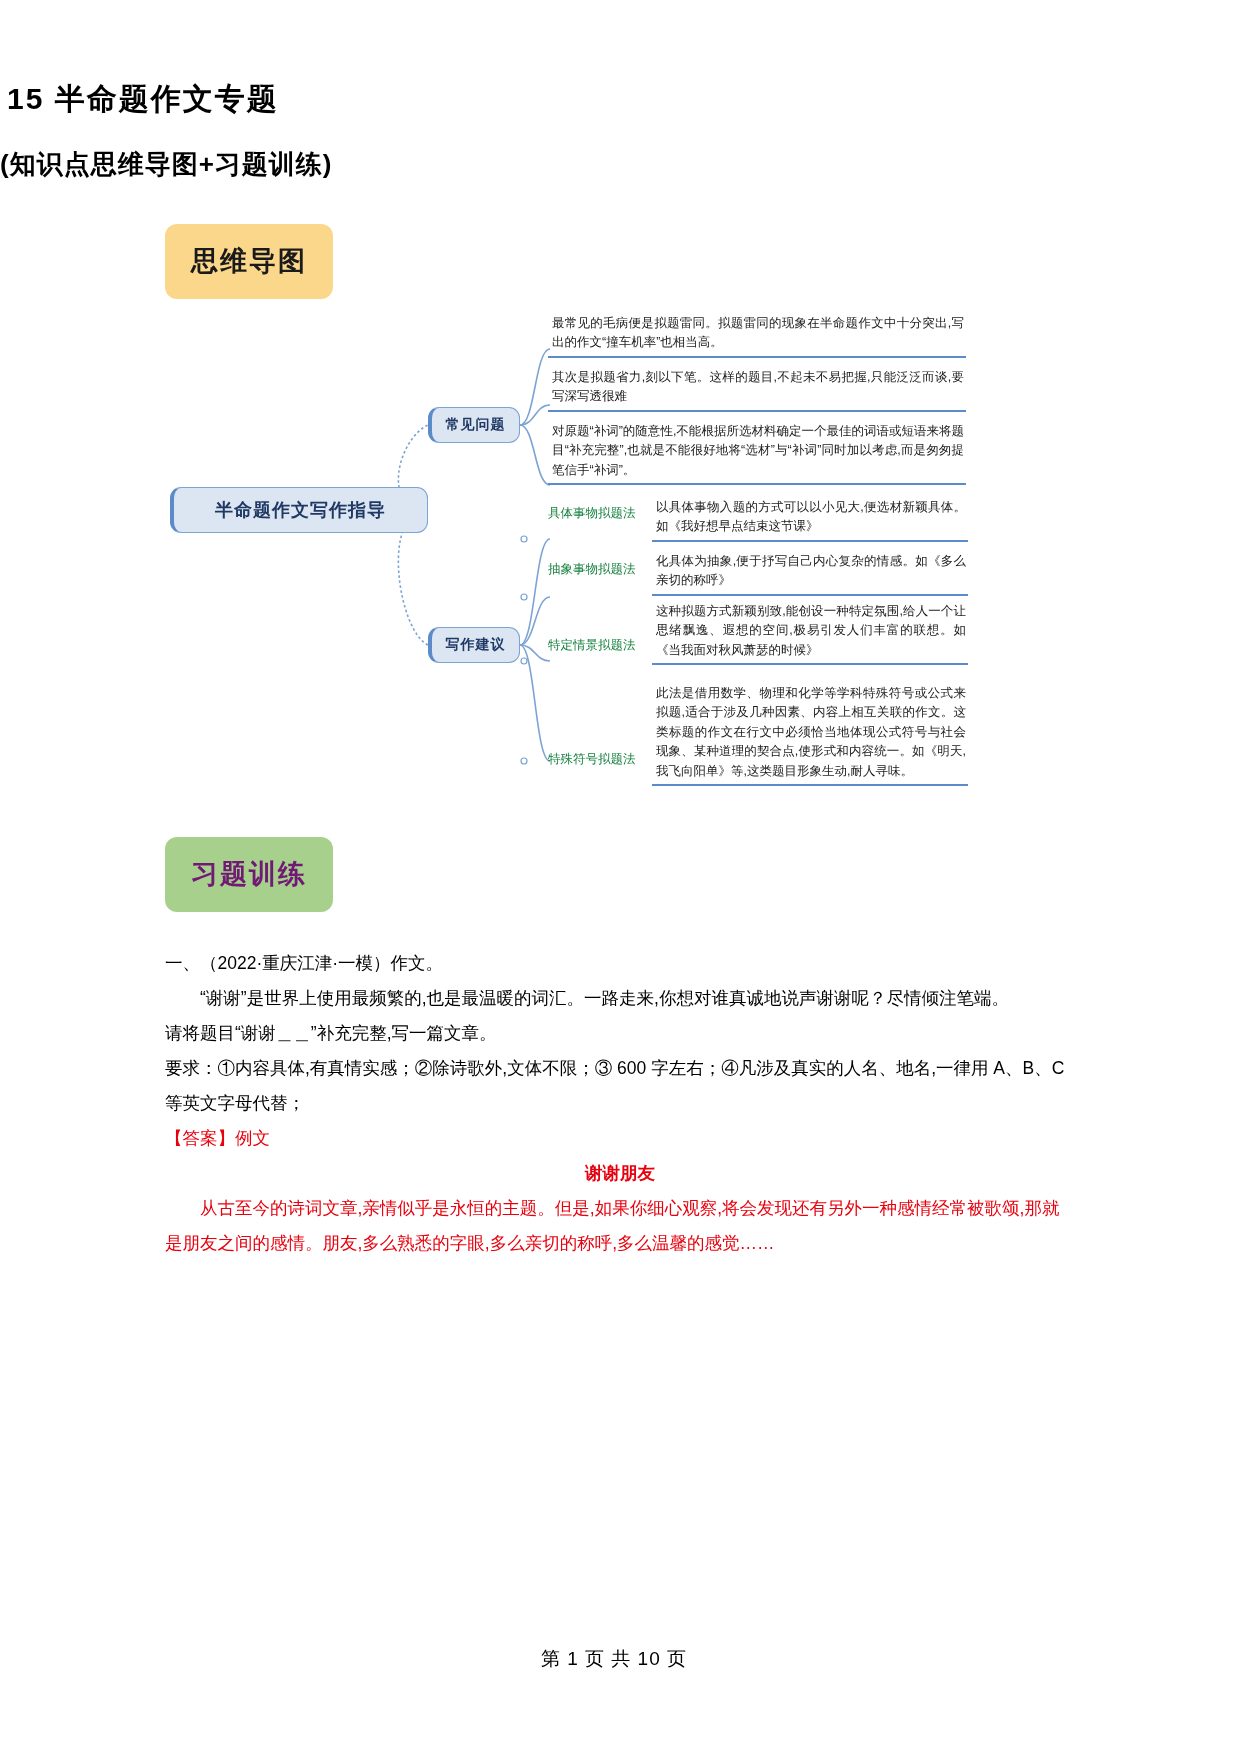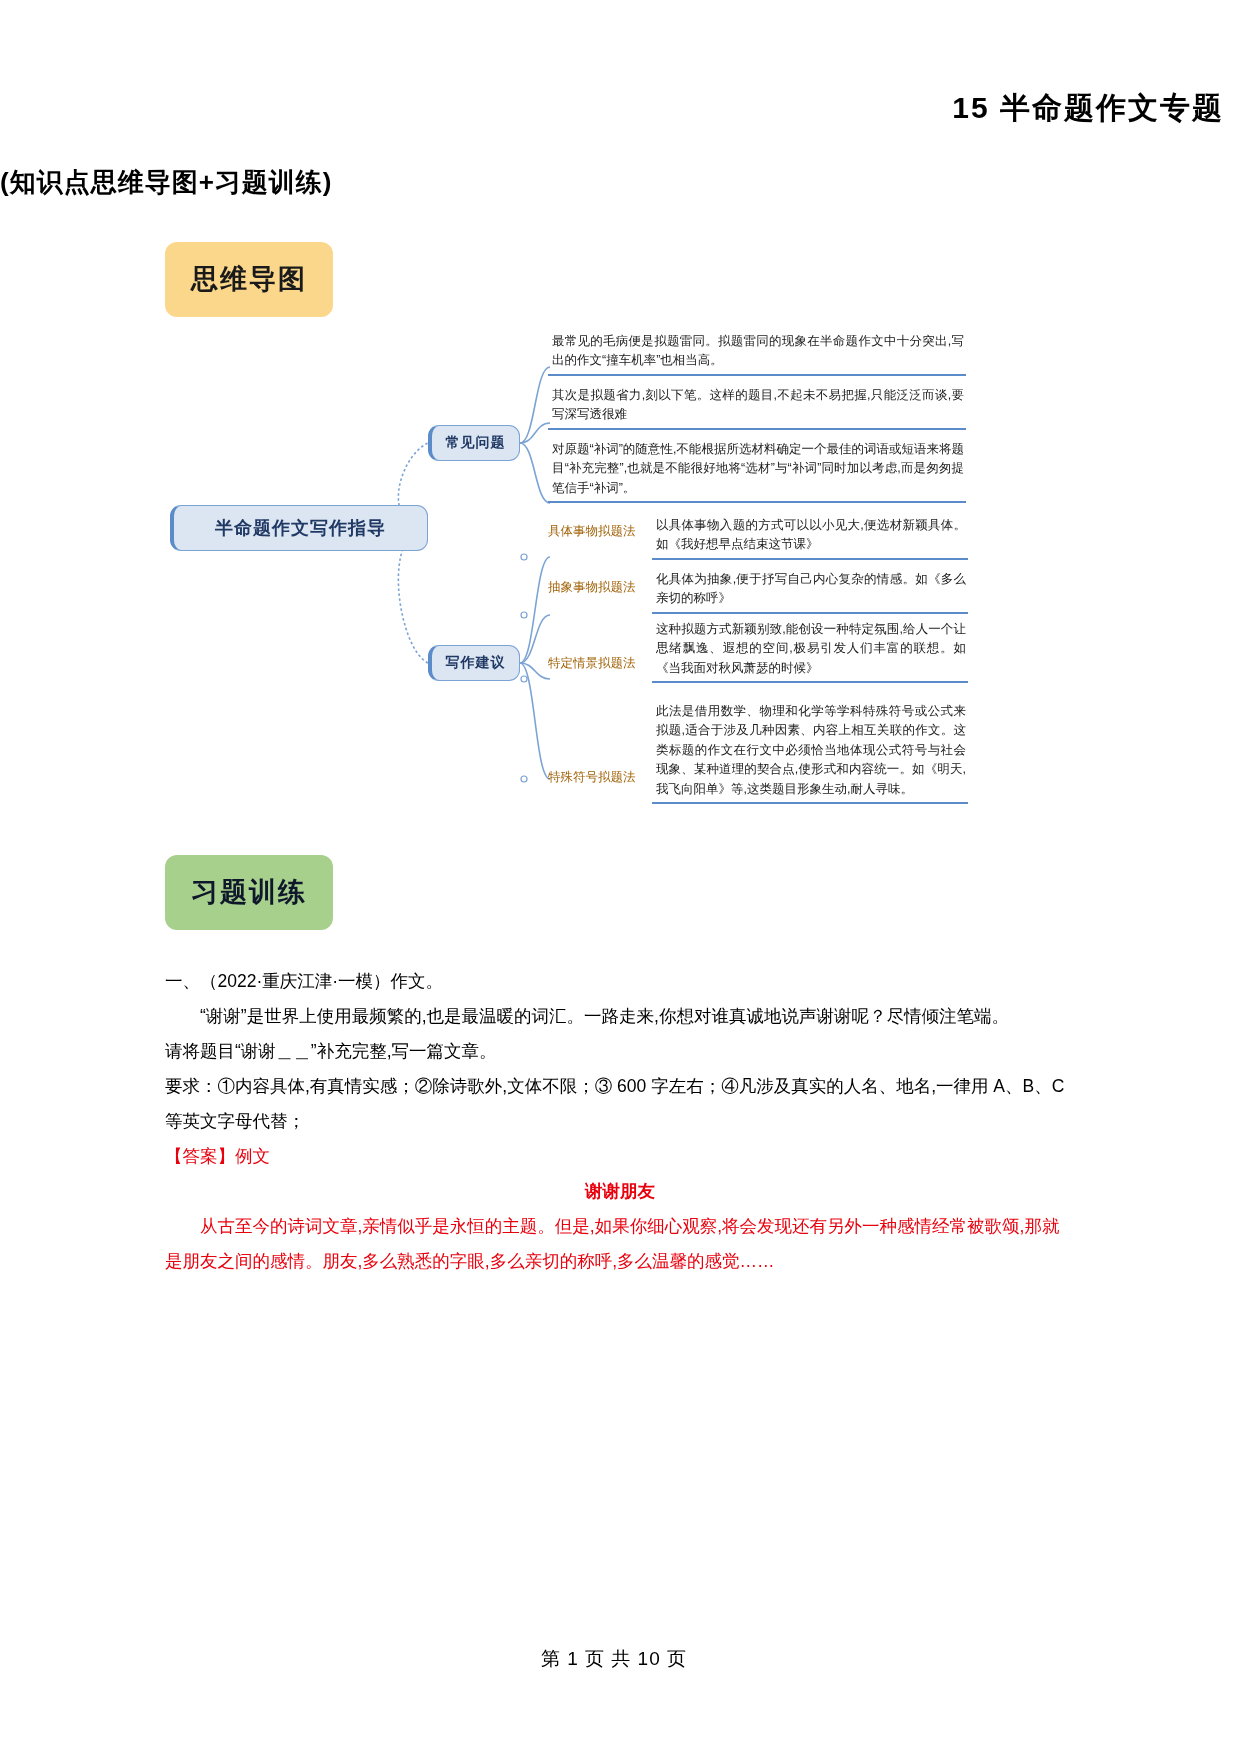--- a/index.html
+++ b/index.html
@@ -15,26 +15,26 @@
     position: relative;
     width: 1240px;
     height: 1754px;
     margin: 0 auto;
     background: #fff;
     overflow: hidden;
   }
 
   
   .doc-title {
-    text-align: right;
+    text-align: left;
     font-family: "Liberation Sans", sans-serif;
     font-weight: bold;
     font-size: 30px;
     letter-spacing: 2px;
-    margin: 16px;
+    margin: 7px;
     padding-top: 72px;
     line-height: 1.3;
   }
   .doc-subtitle {
     font-family: "Liberation Sans", sans-serif;
     font-weight: bold;
     font-size: 26px;
     letter-spacing: 1px;
     margin: 0;
     padding-top: 22px;
@@ -50,21 +50,21 @@
     padding: 24px 26px;
     border-radius: 12px;
     line-height: 1;
   }
   .badge-mindmap {
     background: #fbd78b;
     color: #1a1a1a;
   }
   .badge-exercise {
     background: #a8d08d;
-    color: #0f172a;
+    color: #701a75;
   }
   .badge-row {
     padding-left: 165px;
   }
   .badge-row-mindmap { margin-top: 42px; }
   .badge-row-exercise { margin-top: 28px; }
 
   
   .mindmap {
     position: relative;
@@ -105,21 +105,21 @@
     height: 36px;
     font-size: 14px;
   }
   .mm-branch-1 { left: 298px; top: 98px; }
   .mm-branch-2 { left: 298px; top: 318px; }
 
   
   .mm-sublabel {
     position: absolute;
     font-size: 12.5px;
-    color: #a16207;
+    color: #15803d;
     white-space: nowrap;
     font-family: "Liberation Sans", sans-serif;
   }
 
   
   .mm-leaf {
     position: absolute;
     box-sizing: border-box;
     border-bottom: 2.5px solid #5b8bc9;
     font-size: 12.5px;

